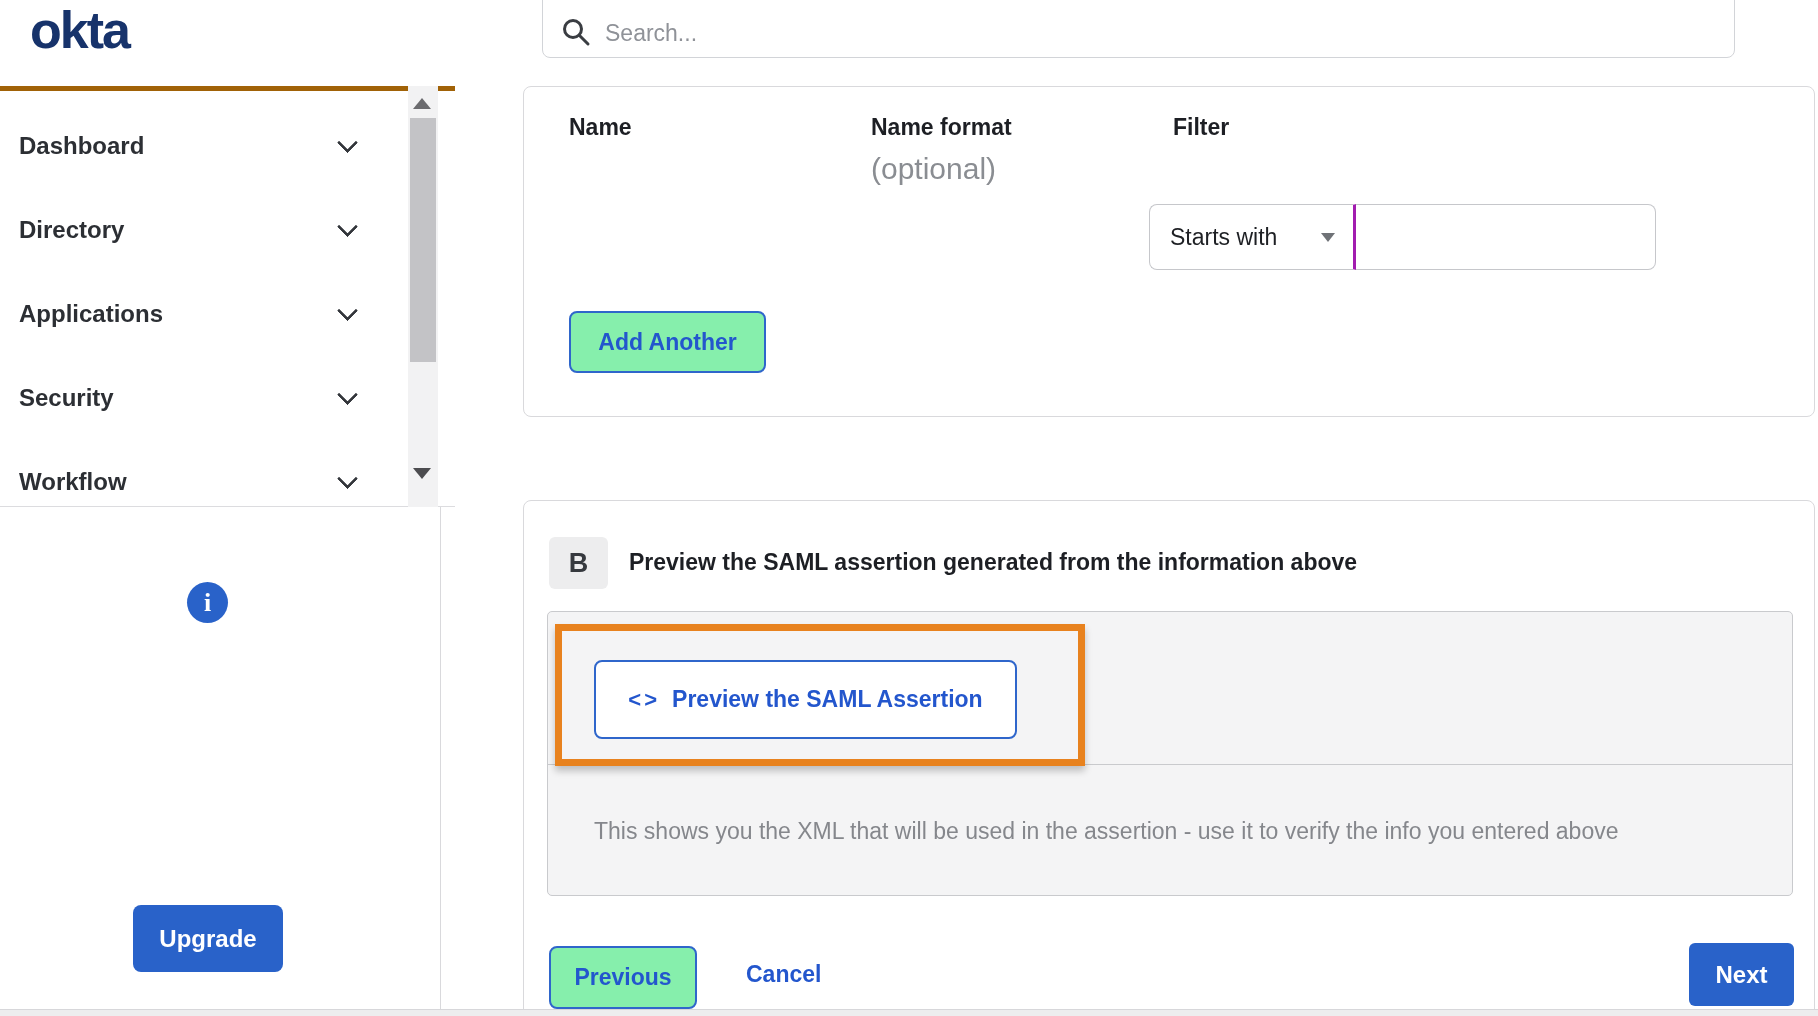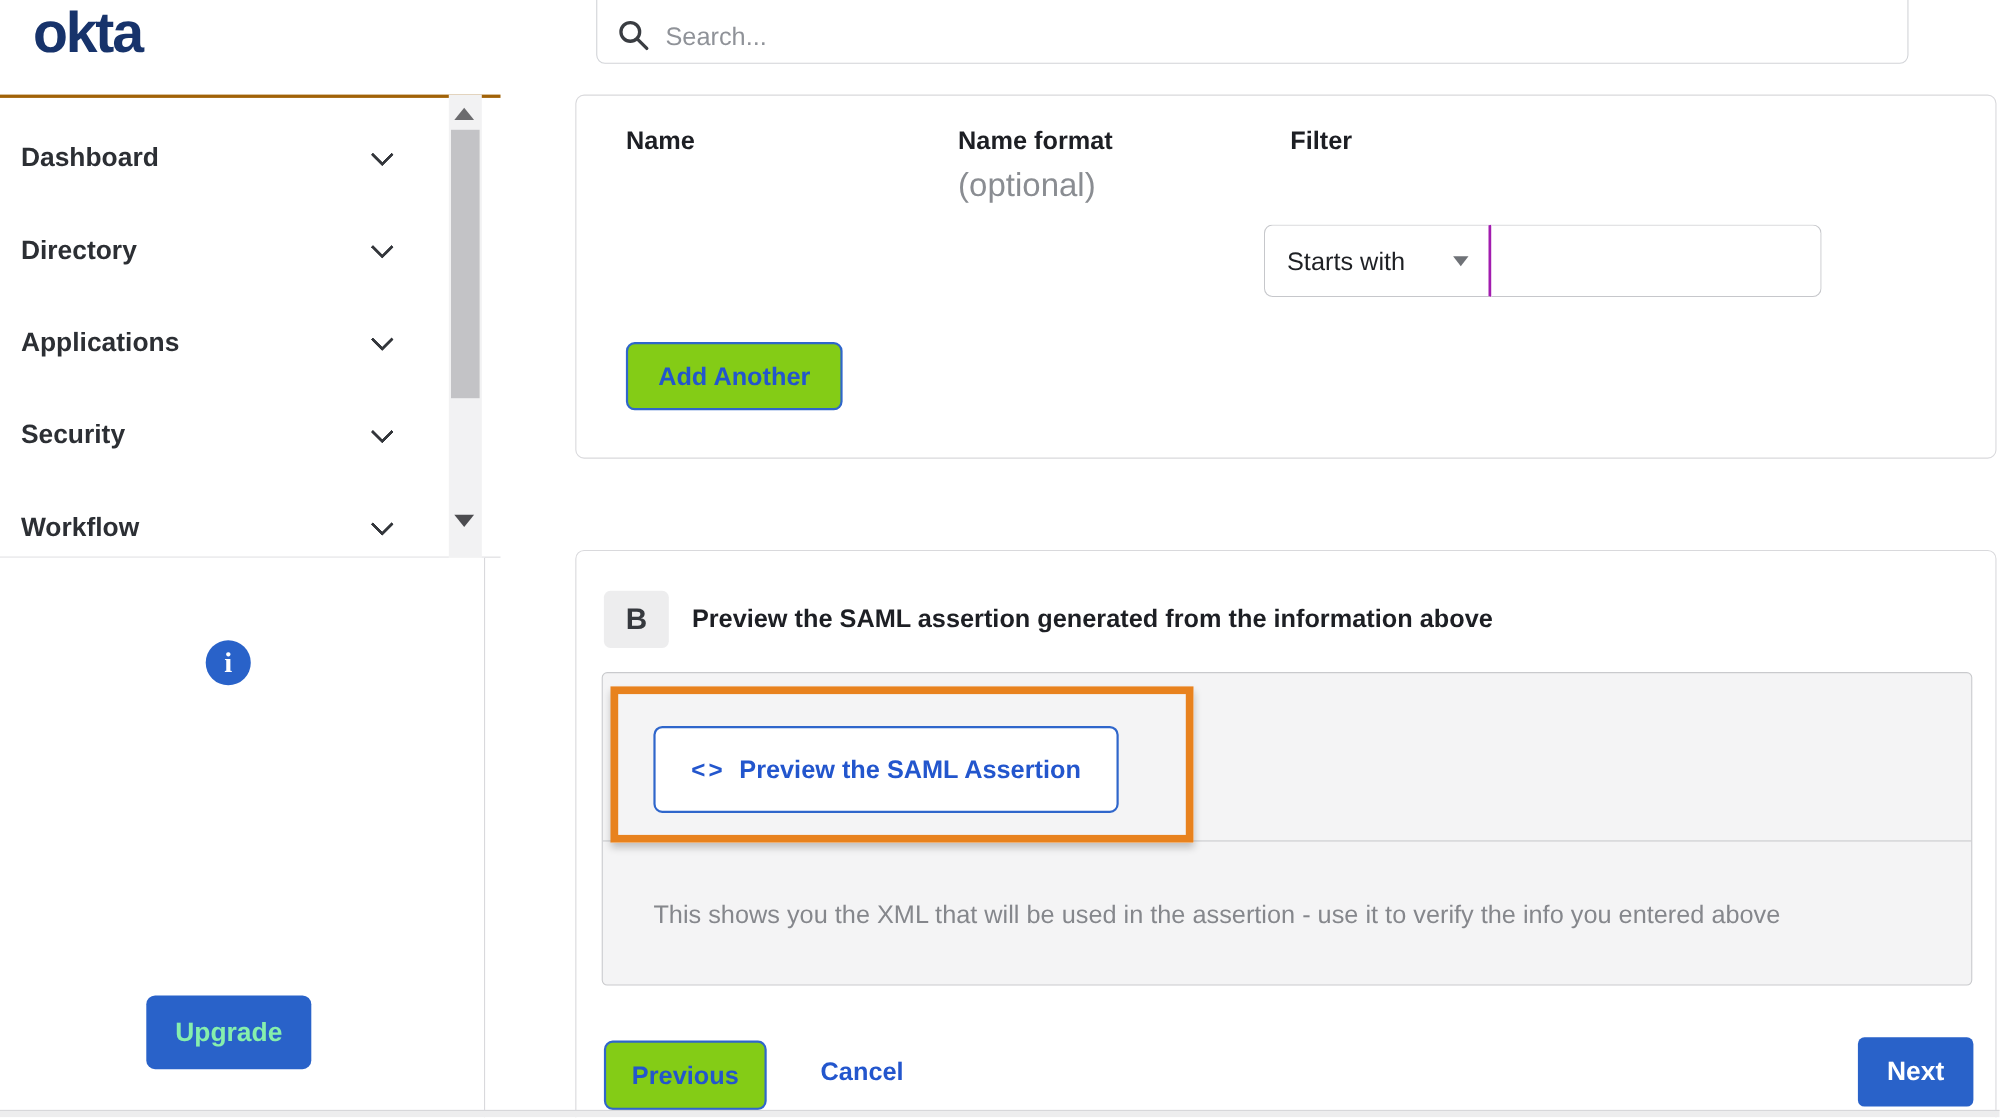--- a/index.html
+++ b/index.html
@@ -13,21 +13,21 @@
   .searchbar { position:absolute; left:542px; top:-14px; width:1193px; height:72px;
                border:1px solid #d2d4d8; border-radius:8px; background:#fff;
                display:flex; align-items:flex-end; padding:0 0 10px 18px; }
   .searchbar svg { margin-right:14px; }
   .search-input { border:none; outline:none; font-size:23px; color:#3c3f45; width:1000px;
                   font-family:"Liberation Sans", sans-serif; background:transparent; }
   .search-input::placeholder { color:#8f9298; }
 
   
   .sidenav { position:absolute; left:0; top:86px; width:455px; height:421px; background:#fff;
-             border-top:3px solid #a16207; border-bottom:1px solid #dcdcdf; overflow:hidden;
+             border-top:5px solid #a16207; border-bottom:1px solid #dcdcdf; overflow:hidden;
              padding-top:13px; }
   .nav-item { position:relative; height:84px; display:flex; align-items:center;
               padding-left:19px; cursor:pointer; }
   .nav-item .lbl { font-size:24px; font-weight:600; color:#2c2f34; }
   .chev { position:absolute; right:100px; top:50%; width:15px; height:15px;
           border-right:3px solid #33363b; border-bottom:3px solid #33363b;
           transform:translateY(-72%) rotate(45deg); border-radius:1px; }
 
   
   .v-scroll { position:absolute; left:408px; top:86px; width:30px; height:421px; background:#f2f2f3; }
@@ -41,21 +41,21 @@
 
   
   .upanel { position:absolute; left:0; top:507px; width:441px; height:509px; background:#fff;
             border-right:1px solid #d9d9dc; }
   .info-circle { position:absolute; left:187px; top:75px; width:41px; height:41px; border-radius:50%;
                  background:#2962c9; color:#fff; display:flex; align-items:center; justify-content:center;
                  font-size:26px; font-weight:700; font-family:"Liberation Serif", serif; }
   .upanel p { position:absolute; left:48px; top:133px; width:336px; font-size:24px; line-height:43px;
               color:#3e4148; }
   .btn-upgrade { position:absolute; left:133px; top:398px; width:150px; height:67px;
-                 background:#2962c9; color:#86efac; font-size:24px; font-weight:700;
+                 background:#2962c9; color:#ffffff; font-size:24px; font-weight:700;
                  border:none; border-radius:8px; cursor:pointer; font-family:inherit; }
 
   
   .card { position:absolute; left:523px; width:1292px; background:#fff;
           border:1px solid #d9d9dc; border-radius:8px; }
   #card-attributes { top:86px; height:331px; }
   #card-preview    { top:500px; height:540px; }
 
   
   .col-label { position:absolute; font-size:23px; font-weight:700; color:#1d1f24; }
@@ -75,21 +75,21 @@
   .dropdown { height:66px; border:1px solid #c6c7cb; background:#fff; display:flex; align-items:center;
               justify-content:space-between; padding:0 18px 0 20px; cursor:pointer; }
   .dd-a { width:253px; border-radius:0 8px 8px 0; }
   .dd-b { width:207px; border-radius:8px 0 0 8px; border-right:3px solid #a21caf; }
   .dd-val { font-size:23px; color:#1e2024; }
   .caret { width:0; height:0; border-left:7px solid transparent; border-right:7px solid transparent;
            border-top:9px solid #6f7277; }
   .in-a { width:301px; }
   .in-b { width:300px; }
 
-  .btn-outline { background:#84cc16; border:2px solid #2f66cb; border-radius:8px; color:#2356cd;
+  .btn-outline { background:#86efac; border:2px solid #2f66cb; border-radius:8px; color:#2356cd;
                  font-size:23px; font-weight:700; cursor:pointer; font-family:inherit; }
   .btn-add { position:absolute; left:45px; top:224px; width:197px; height:62px; }
 
   
   .step-badge { position:absolute; left:25px; top:36px; width:59px; height:52px; background:#ededee;
                 border-radius:6px; display:flex; align-items:center; justify-content:center;
                 font-size:27px; font-weight:600; color:#36393e; }
   .section-heading { position:absolute; left:105px; top:48px; font-size:23px; font-weight:700; color:#1d1f24; }
 
   .gray-panel { position:absolute; left:23px; top:110px; width:1246px; height:285px;

